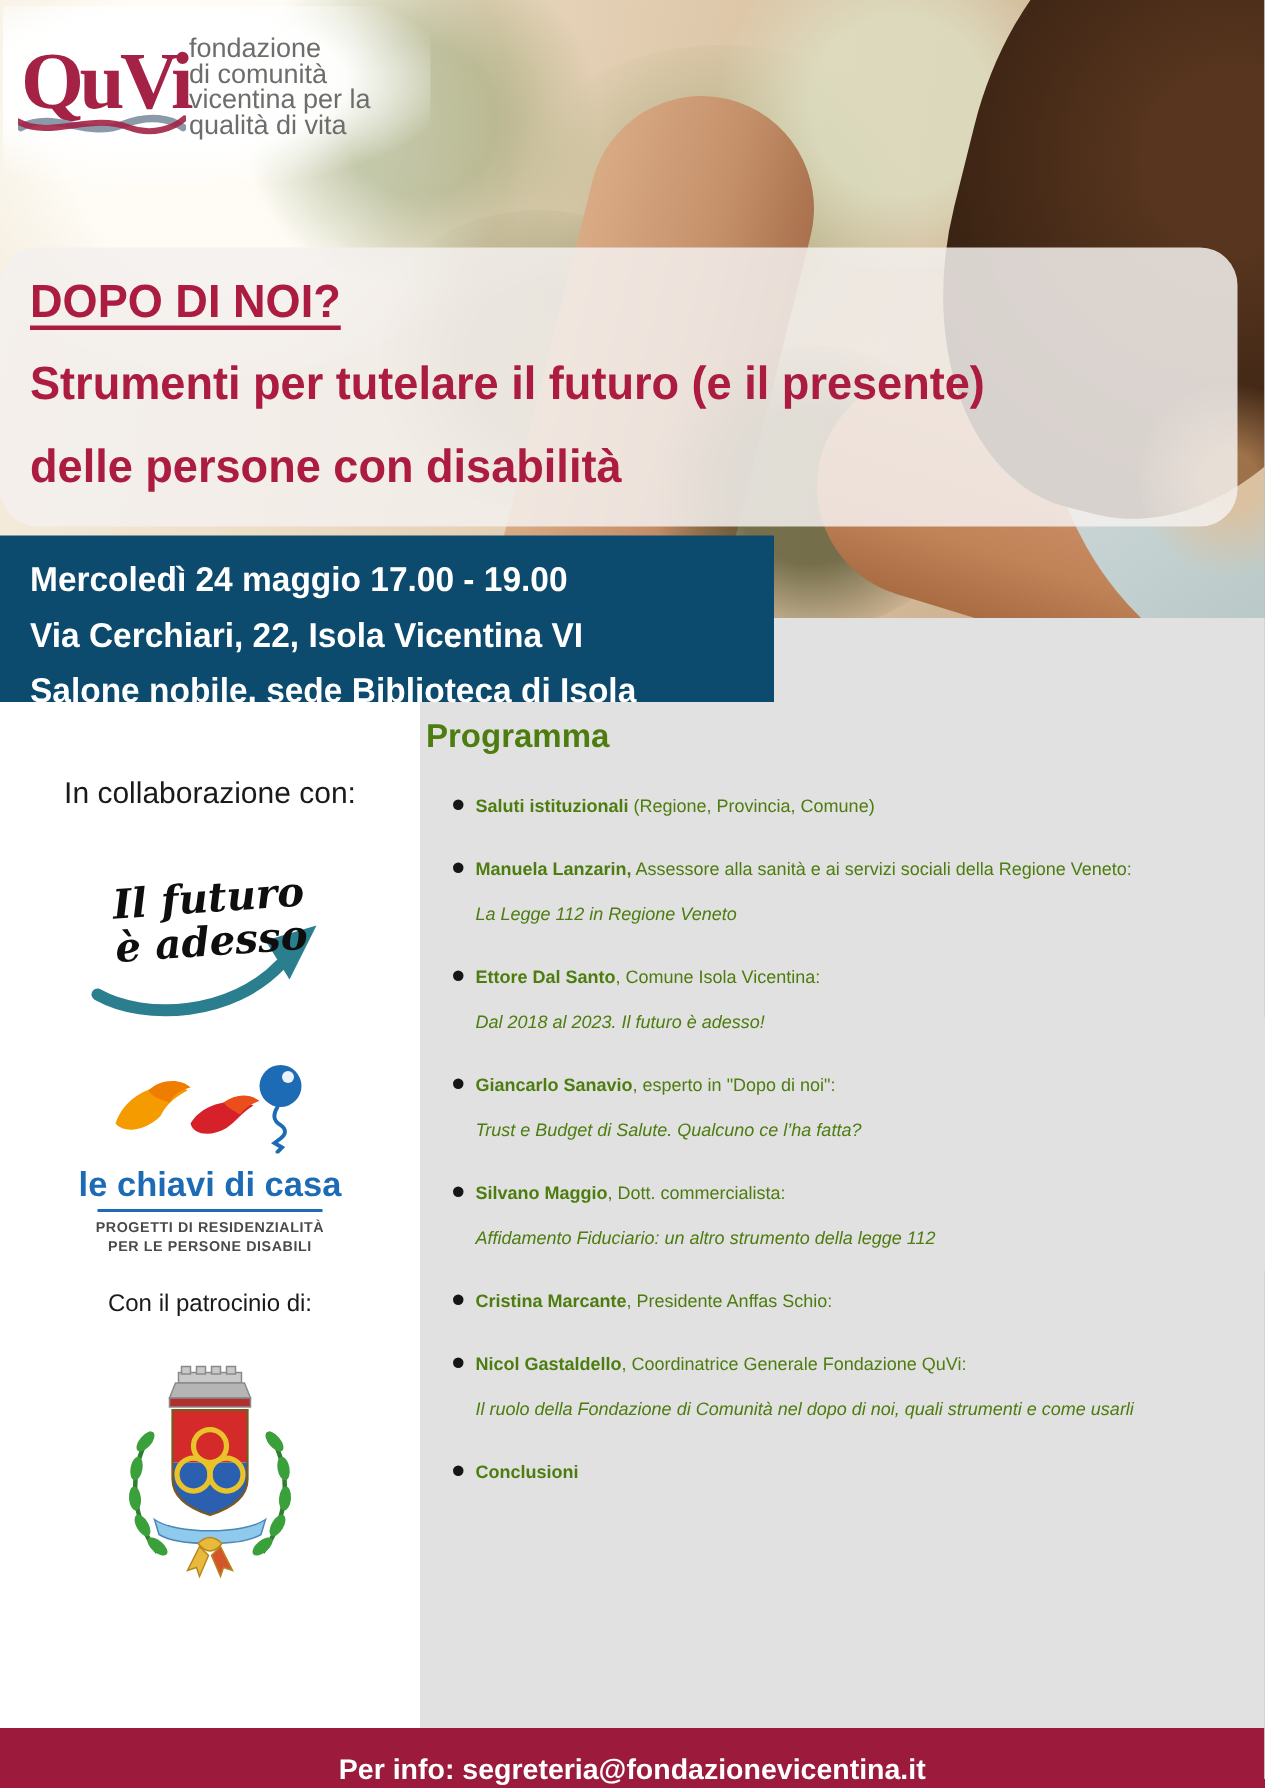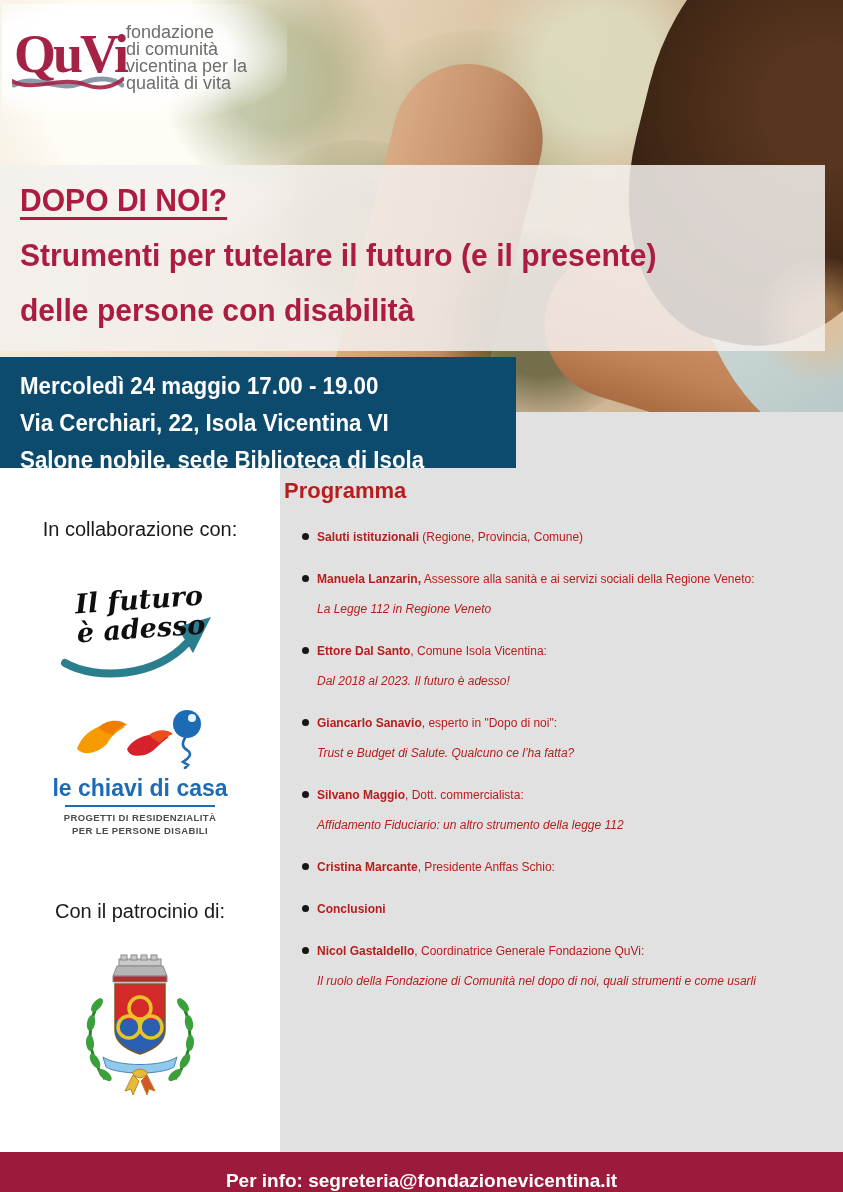--- a/index.html
+++ b/index.html
@@ -32,47 +32,47 @@
   .quvi{position:absolute;top:4px;left:2px;z-index:6;display:flex;align-items:center;
     padding:12px 40px 30px 12px;background:radial-gradient(ellipse at 38% 42%,rgba(255,255,255,0.97) 48%,rgba(255,255,255,0) 78%);}
   .quvi-mark{position:relative;width:104px;}
   .quvi-word{font-family:"Liberation Serif",serif;font-weight:bold;font-size:54px;line-height:50px;
     color:#a32246;letter-spacing:-3px;}
   .quvi-wave{position:absolute;left:-2px;top:42px;}
   .quvi-tag{margin-left:8px;margin-top:8px;font-size:18px;line-height:17px;color:#6d6d6c;}
 
   
   .title-band{position:absolute;top:165px;left:0;width:805px;height:178px;z-index:4;
-    background:rgba(243,240,237,0.86);padding:8px 0 0 20px;color:#ab1c40;font-weight:bold;}
+    background:rgba(243,240,237,0.86);padding:8px 0 0 20px;color:#ab1c40;font-weight:bold;border-radius:25px;}
   .title-l{font-size:31px;line-height:55px;transform:scaleX(0.97);transform-origin:left;white-space:nowrap;}
   .title-l1{text-decoration:underline;text-decoration-thickness:3px;text-underline-offset:6px;}
 
   
   .date-banner{position:absolute;top:357px;left:0;width:496px;height:100px;z-index:5;background:#0c4a6e;
     color:#fff;font-weight:bold;font-size:23px;line-height:37px;padding:11px 0 0 20px;}
   .date-banner div{transform:scaleX(0.97);transform-origin:left;white-space:nowrap;}
 
   
   .left-col{position:absolute;top:446px;left:0;width:280px;height:682px;background:#ffffff;z-index:2;text-align:center;color:#1a1a1a;}
   .collab-label{margin-top:72px;font-size:20px;}
-  .patrocinio-label{margin-top:62px;font-size:20px;}
+  .patrocinio-label{margin-top:22px;font-size:16px;}
 
   .futuro-logo{display:inline-block;position:relative;margin-top:44px;width:170px;height:96px;}
   .futuro-text{position:relative;z-index:2;transform:rotate(-4deg);font-family:"DejaVu Serif",serif;
     font-style:italic;font-weight:bold;font-size:27px;line-height:29px;color:#0e0e0e;}
   .futuro-arrow{position:absolute;left:0;top:12px;z-index:1;}
 
   .chiavi-logo{display:inline-block;margin-top:26px;width:190px;}
   .chiavi-name{font-size:23px;font-weight:bold;color:#1d6bb5;margin-top:2px;}
   .chiavi-rule{width:150px;height:2px;background:#1d6bb5;margin:3px auto 4px auto;}
   .chiavi-sub{font-size:9.5px;font-weight:bold;letter-spacing:0.4px;color:#4a4a4a;line-height:13px;}
 
   .stemma{margin-top:28px;}
 
-  .program-col{position:absolute;top:412px;left:280px;width:563px;height:740px;background:#e1e1e1;z-index:2;color:#b91c1c;}
+  .program-col{position:absolute;top:412px;left:280px;width:563px;height:740px;background:#e1e1e1;z-index:2;color:#4d7c0f;}
   .program-heading{margin:66px 0 0 4px;font-size:22px;font-weight:bold;}
   .program-list{list-style:none;margin:18px 0 0 0;padding:0;}
   .program-list li{position:relative;padding:0 6px 0 37px;font-size:12px;line-height:30px;margin-bottom:12px;}
   .program-list li .dot{position:absolute;left:22px;top:11px;width:7px;height:7px;border-radius:50%;background:#161616;}
   .program-list b{font-weight:bold;}
   .it{font-style:italic;}
   .it:empty{display:none;}
 
   
   .footer{position:absolute;top:1152px;left:0;width:843px;height:40px;background:#9c1b3c;z-index:5;
@@ -235,27 +235,27 @@
           <span class="dot"></span>
           <div><b>Silvano Maggio</b><span>, Dott. commercialista:</span></div>
           <div class="it">Affidamento Fiduciario: un altro strumento della legge 112</div>
         </li>
       <li>
           <span class="dot"></span>
           <div><b>Cristina Marcante</b><span>, Presidente Anffas Schio:</span></div>
         </li>
       <li>
           <span class="dot"></span>
-          <div><b>Conclusioni</b><span></span></div>
-        </li>
-      <li>
-          <span class="dot"></span>
           <div><b>Nicol Gastaldello</b><span>, Coordinatrice Generale Fondazione QuVi:</span></div>
           <div class="it">Il ruolo della Fondazione di Comunità nel dopo di noi, quali strumenti e come usarli</div>
         </li>
+      <li>
+          <span class="dot"></span>
+          <div><b>Conclusioni</b><span></span></div>
+        </li>
     </ul>
   </div>
 
   <div class="footer">
     <span>Per info: segreteria@fondazionevicentina.it</span>
   </div>
 
 </div>
 
 </body></html>

